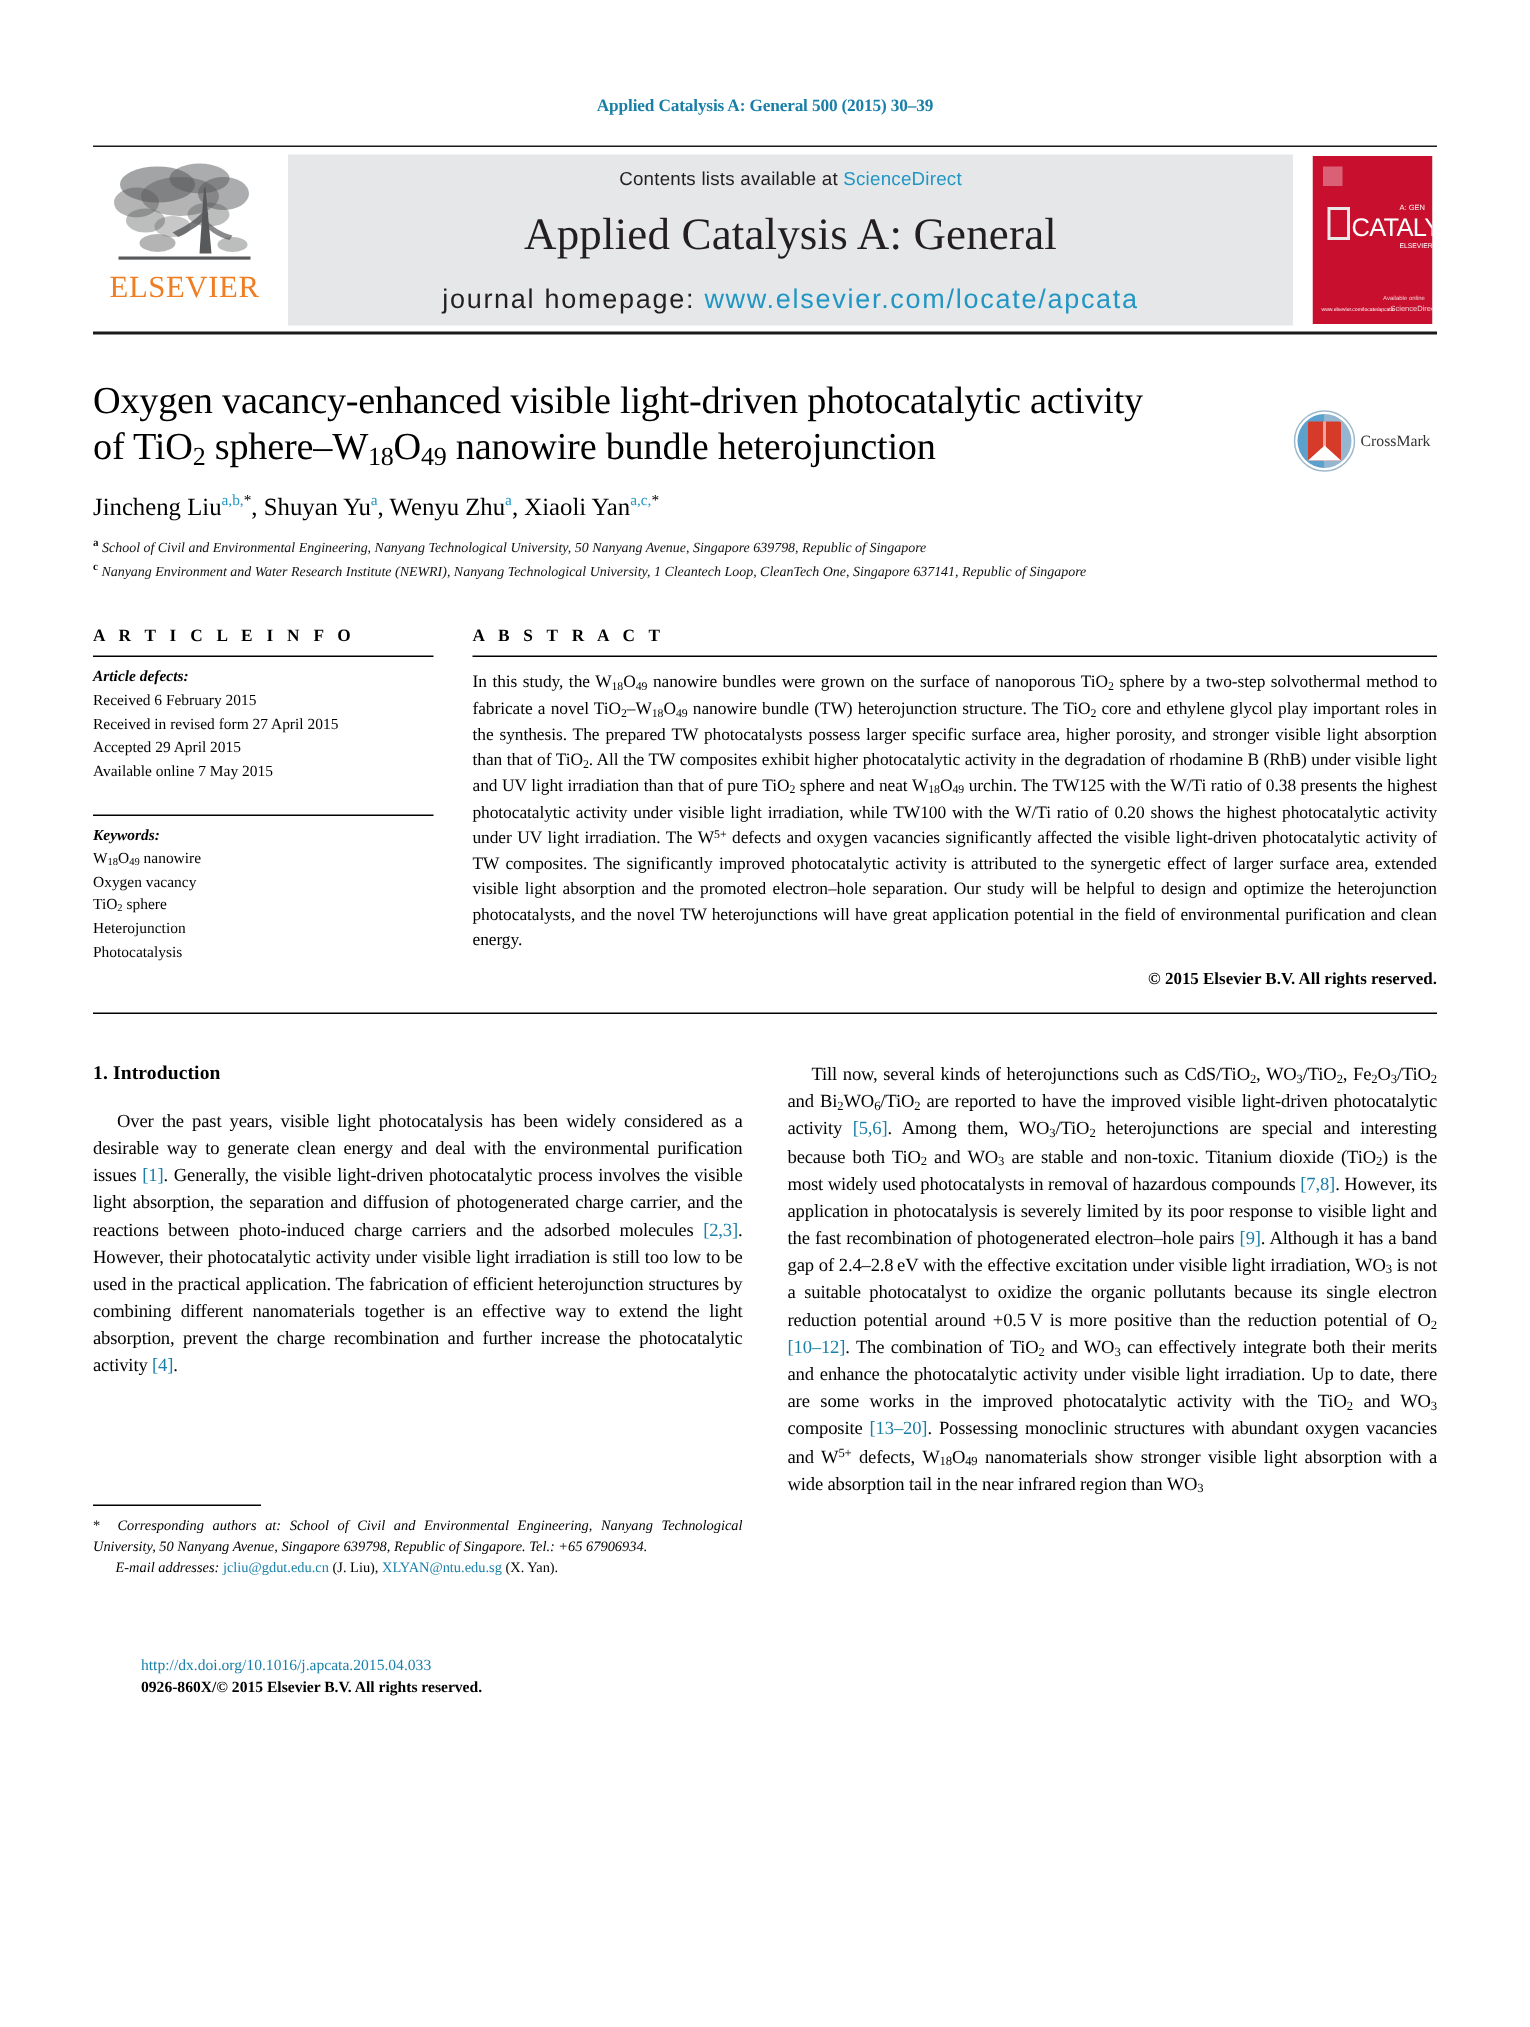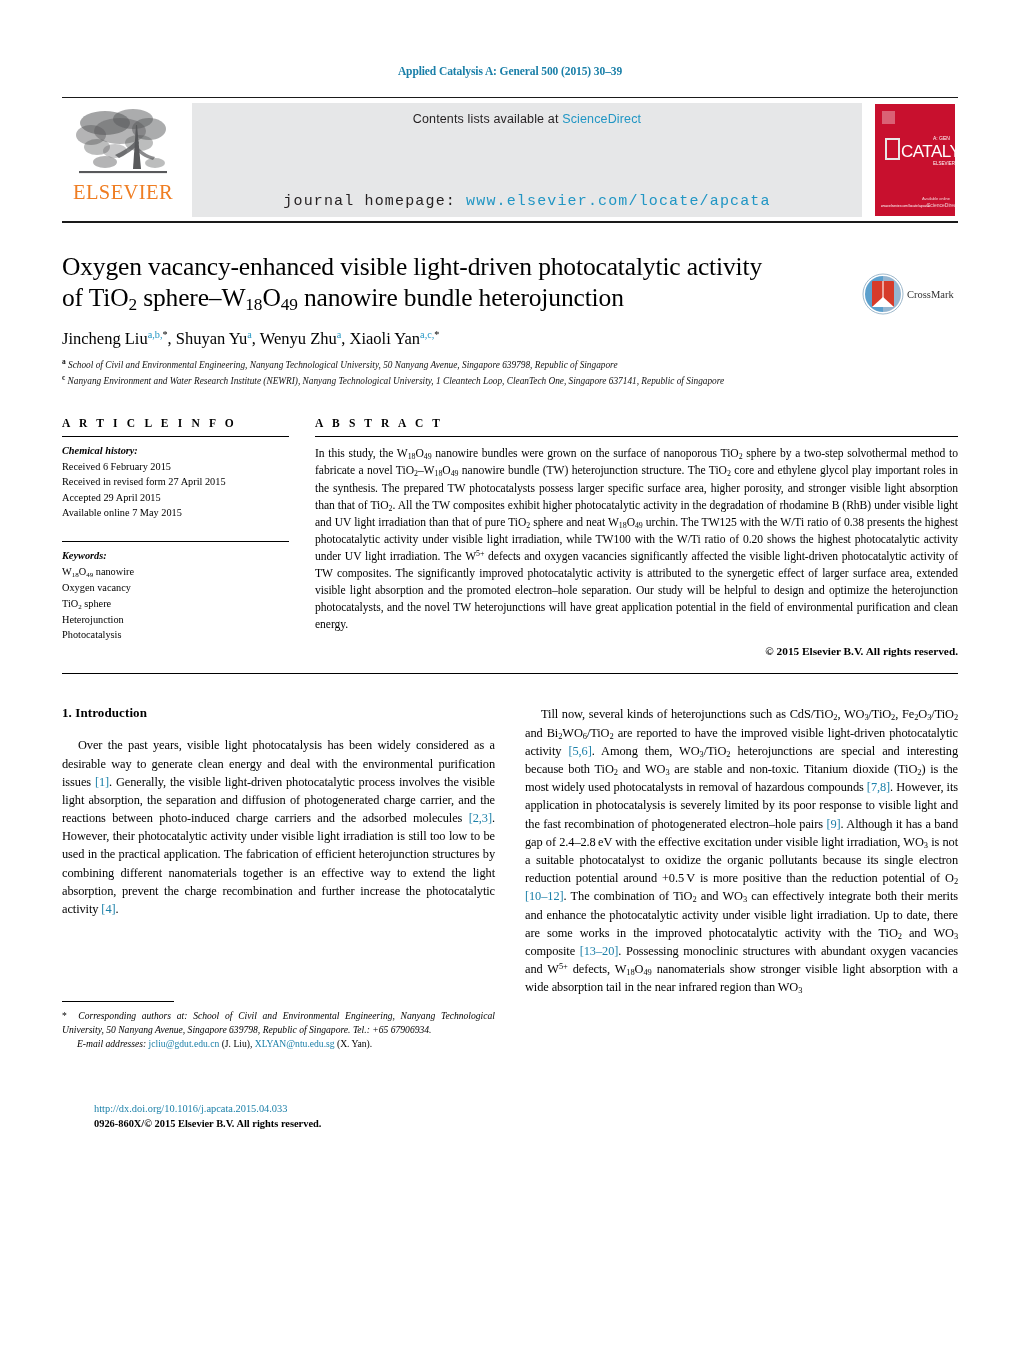--- a/index.html
+++ b/index.html
@@ -84,22 +84,22 @@
     color: #2196c4;
   }
   .journal-title {
     font-family: "Liberation Serif", serif;
     font-size: 30px;
     color: #231f20;
     letter-spacing: 0.1px;
     line-height: 1.05;
   }
   .homepage-line {
-    font-family: Liberation Mono, monospace;
-    font-size: 15px;
+    font-family: Liberation Sans, sans-serif;
+    font-size: 18px;
     color: #231f20;
     letter-spacing: 1.15px;
   }
   .homepage-line .url { color: #2196c4; }
   .cover-block {
     width: 86px;
     flex: 0 0 86px;
     display: flex;
     align-items: center;
     justify-content: center;
@@ -326,20 +326,21 @@
         </g>
         <rect x="4" y="66" width="88" height="2.1" fill="#58595b"></rect>
       </svg>
       <div class="elsevier-word">ELSEVIER</div>
     </div>
 
     <div class="masthead-center">
       <div class="contents-line">
         <span>Contents lists available at </span><span class="sd">ScienceDirect</span>
       </div>
+      <div class="journal-title">Applied Catalysis A: General</div>
       <div class="homepage-line">
         <span>journal homepage: </span><span class="url">www.elsevier.com/locate/apcata</span>
       </div>
     </div>
 
     <div class="cover-block">
       <svg width="80" height="112" viewBox="0 0 80 112">
         <rect x="0" y="0" width="80" height="112" fill="#c8102e"></rect>
         <g fill="#ffffff" opacity="0.85">
           <rect x="7" y="7" width="13" height="13" opacity="0.4"></rect>
@@ -385,21 +386,21 @@
   <div class="affiliations">
     <div><span class="am">a</span> <span>School of Civil and Environmental Engineering, Nanyang Technological University, 50 Nanyang Avenue, Singapore 639798, Republic of Singapore</span></div>
     <div><span class="am">c</span> <span>Nanyang Environment and Water Research Institute (NEWRI), Nanyang Technological University, 1 Cleantech Loop, CleanTech One, Singapore 637141, Republic of Singapore</span></div>
   </div>
 
   <div class="band">
     <div class="col-info">
       <div class="sec-head">A R T I C L E   I N F O</div>
       <div class="rule"></div>
       <div class="info-body">
-        <div class="lbl">Chemical history:</div>
+        <div class="lbl">Article defects:</div>
         <div>Received 6 February 2015</div>
         <div>Received in revised form 27 April 2015</div>
         <div>Accepted 29 April 2015</div>
         <div>Available online 7 May 2015</div>
       </div>
       <div class="kw-rule"></div>
       <div class="info-body">
         <div class="lbl">Keywords:</div>
         <div>W<sub>18</sub>O<sub>49</sub> nanowire</div>
         <div>Oxygen vacancy</div>

